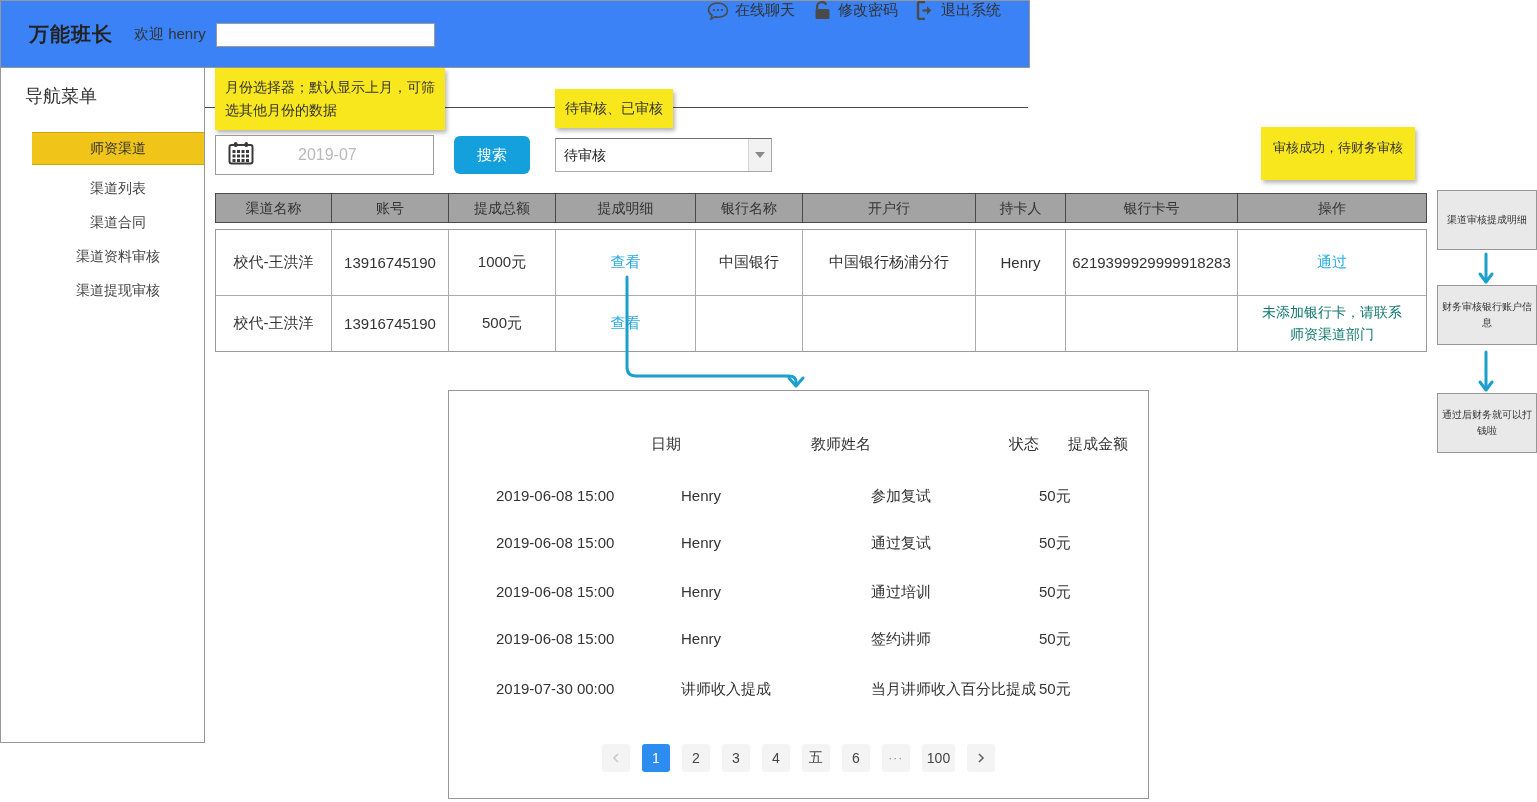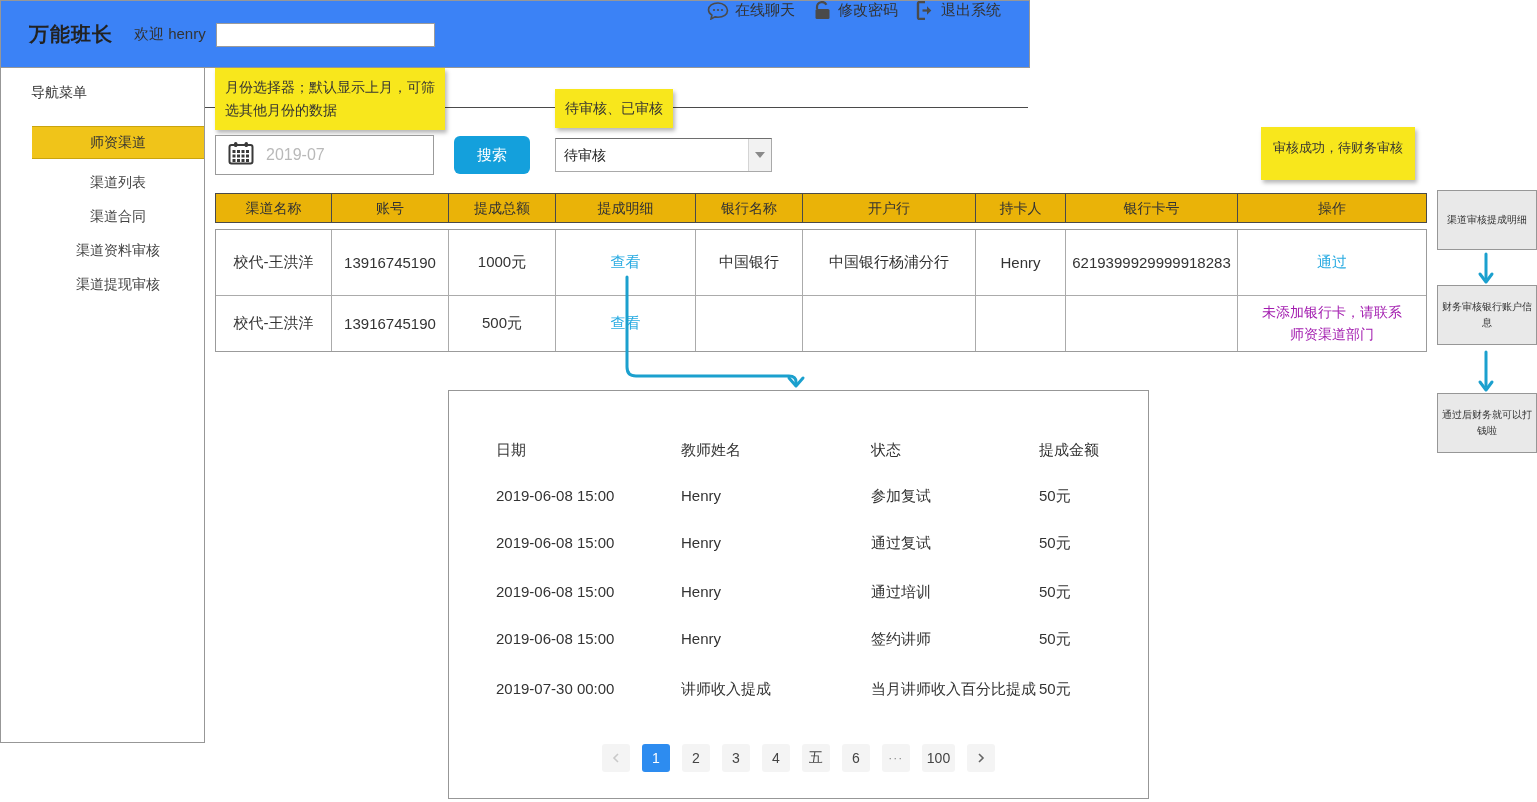--- a/index.html
+++ b/index.html
@@ -15,83 +15,83 @@
   .welcome{position:absolute;left:133px;top:0;height:66px;line-height:66px;font-size:15px;color:#333;}
   .header-search{position:absolute;left:215px;top:22px;width:205px;height:22px;
     border:1px solid #9b9b9b;font-size:14px;padding:0 6px;outline:none;color:#333;}
   .header-actions{position:absolute;right:28px;top:0;height:66px;display:flex;align-items:flex-start;gap:18px;}
   .h-action{display:flex;align-items:center;gap:6px;font-size:15px;color:#333;cursor:pointer;}
   .h-action svg{display:block;}
 
   
   .sidebar{position:absolute;left:0;top:68px;width:205px;height:675px;
     border:1px solid #979797;border-top:none;box-sizing:border-box;background:#fff;}
-  .nav-title{padding:16px 0 0 30px;font-size:14px;color:#333;}
+  .nav-title{padding:16px 0 0 24px;font-size:18px;color:#333;}
   .nav-list{margin-top:24px;padding-left:31px;}
   .nav-item{height:34px;line-height:34px;text-align:center;font-size:14px;color:#444;cursor:pointer;}
   .nav-item.active{height:31px;line-height:31px;background:#F0C419;color:#333;
     border-top:1px solid #c9a40e;border-bottom:1px solid #c9a40e;margin-bottom:6px;}
 
   
   .anno-line{position:absolute;left:205px;top:107px;width:823px;border-top:1px solid #4a4a4a;}
   .note{position:absolute;background:#F8E71C;color:#333;font-size:14px;line-height:1.65;
     padding:8px 10px;box-shadow:2px 3px 4px rgba(0,0,0,.28);box-sizing:border-box;}
   .note1{left:215px;top:68px;width:230px;}
   .note2{left:555px;top:89px;white-space:nowrap;}
   .note3{left:1261px;top:127px;height:53px;font-size:13px;white-space:nowrap;padding:10px 12px;}
 
   
   .date-input{position:absolute;left:215px;top:135px;width:219px;height:40px;
-    border:1px solid #9b9b9b;box-sizing:border-box;background:#fff;display:flex;align-items:center;cursor:text;}
+    border:1px solid #9b9b9b;box-sizing:border-box;background:#fff;display:flex;align-items:center;cursor:text;gap:32px;}
   .date-input svg{margin:0 10px 0 12px;}
   .date-input input{border:none;outline:none;flex:1;font-size:16px;color:#333;width:100px;
     font-family:inherit;}
   .date-input input::placeholder{color:#b9b9b9;}
   .search-btn{position:absolute;left:454px;top:136px;width:76px;height:38px;background:#14A0DC;
     color:#fff;font-size:15px;border:none;border-radius:6px;cursor:pointer;font-family:inherit;}
   .dropdown{position:absolute;left:555px;top:138px;width:217px;height:34px;background:#fff;
     border:1px solid #a9a9a9;border-top-color:#6e6e6e;box-sizing:border-box;display:flex;cursor:pointer;}
   .dropdown-value{flex:1;line-height:32px;font-size:14px;padding-left:8px;color:#222;}
   .dropdown-caret{width:22px;background:#f2f2f2;border-left:1px solid #d4d4d4;
     display:flex;align-items:center;justify-content:center;}
   .caret-tri{width:0;height:0;border-left:5px solid transparent;border-right:5px solid transparent;
     border-top:6px solid #8a8a8a;}
 
   
   .grid9{display:grid;grid-template-columns:116px 117px 107px 140px 107px 173px 90px 172px 188px;}
   .main-thead{position:absolute;left:215px;top:193px;width:1210px;height:28px;
-    border:1px solid #4a4a4a;box-sizing:content-box;background:#eab308;}
+    border:1px solid #4a4a4a;box-sizing:content-box;background:#a3a3a3;}
   .main-thead .th{line-height:28px;text-align:center;font-size:14px;color:#333;
     border-right:1px solid #4a4a4a;white-space:nowrap;overflow:hidden;}
   .main-thead .th:last-child{border-right:none;}
   .main-tbody{position:absolute;left:215px;top:229px;width:1210px;
     border:1px solid #9b9b9b;background:#fff;grid-template-rows:66px 55px;}
   .main-tbody .td{display:flex;align-items:center;justify-content:center;font-size:15px;color:#333;
     border-right:1px solid #ababab;white-space:nowrap;overflow:hidden;}
   .main-tbody .td:nth-child(-n+9){border-bottom:1px solid #ababab;}
   .main-tbody .td:nth-child(9n){border-right:none;}
   .link{color:#29ABE2;cursor:pointer;font-size:15px;}
-  .td.muted-cell{color:#a21caf;font-size:14px;white-space:normal;line-height:1.55;
+  .td.muted-cell{color:#0f766e;font-size:14px;white-space:normal;line-height:1.55;
     text-align:center;padding:0 18px;}
 
   
   .flow-box{position:absolute;left:1437px;width:100px;min-height:60px;background:#e9e9e9;
     border:1px solid #979797;box-sizing:border-box;display:flex;align-items:center;justify-content:center;
     text-align:center;font-size:10px;line-height:1.6;color:#333;padding:6px 4px;}
   .fb1{top:190px;} .fb2{top:285px;} .fb3{top:393px;}
 
   
   .arrows{position:absolute;left:0;top:0;width:1537px;height:802px;pointer-events:none;}
 
   
   .popup{position:absolute;left:448px;top:390px;width:701px;height:409px;background:#fff;
     border:1px solid #979797;box-sizing:border-box;}
   .dgrid{position:absolute;left:47px;right:20px;display:grid;
     grid-template-columns:185px 190px 168px 1fr;font-size:15px;color:#333;white-space:nowrap;}
-  .dhead{top:50px;}
+  .dhead{top:44px;text-align:right;}
   .drow1{top:96px;} .drow2{top:143px;} .drow3{top:192px;} .drow4{top:239px;} .drow5{top:289px;}
 
   
   .pagination{position:absolute;left:0;right:0;top:353px;display:flex;justify-content:center;
     align-items:center;gap:12px;}
   .page-btn{min-width:28px;height:28px;padding:0 5px;border-radius:3px;background:#f4f4f4;
     display:flex;align-items:center;justify-content:center;font-size:14px;color:#444;
     cursor:pointer;box-sizing:border-box;}
   .page-btn.active{background:#2D8CF0;color:#fff;}
   .page-btn.prev{color:#c9c9c9;cursor:default;}

